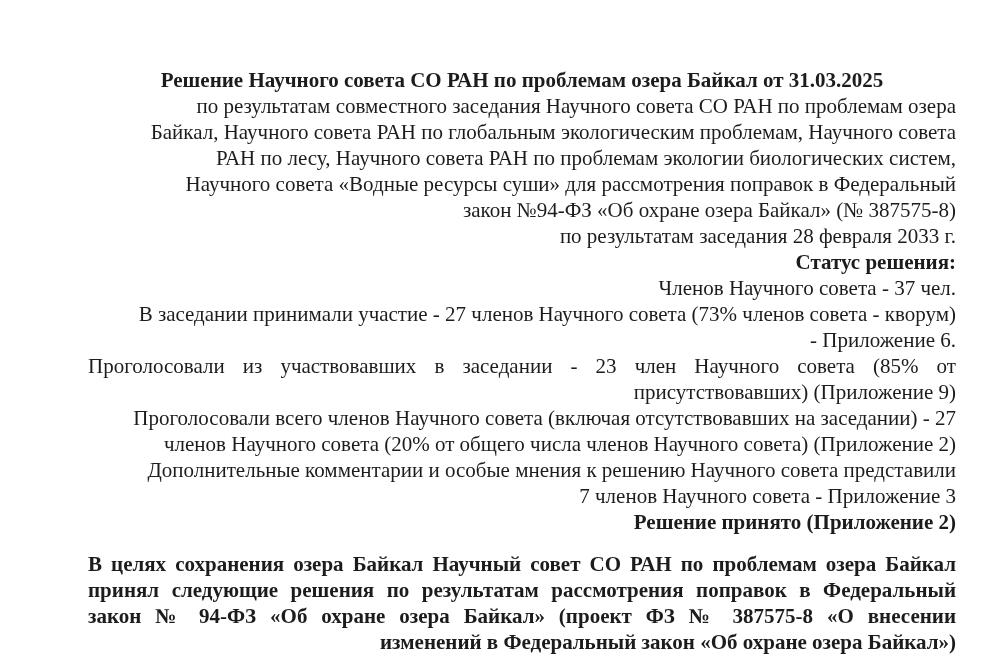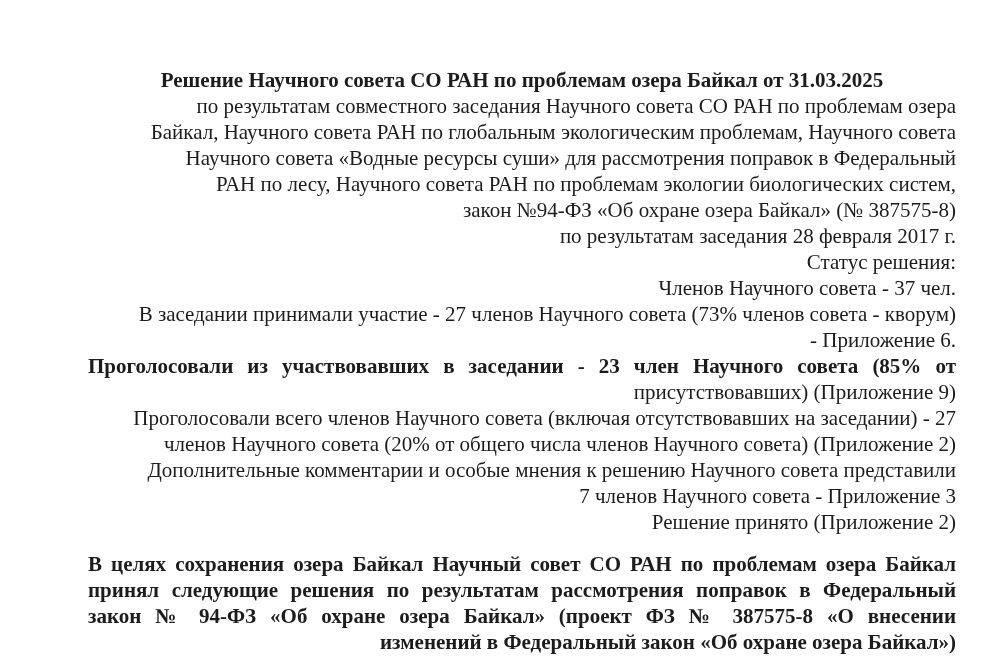--- a/index.html
+++ b/index.html
@@ -28,27 +28,26 @@
   .line {
     min-height: 26px;
   }
   .line.left {
     text-align: right;
     white-space: nowrap;
   }
   .line.justify {
     text-align: justify;
     text-align-last: justify;
-    font-weight: bold;
   }
   .line.right {
     text-align: right;
   }
   .line.bold {
-    font-weight: normal;
+    font-weight: bold;
   }
   .title {
     text-align: center;
     font-weight: bold;
   }
   .bold-block .line {
     font-weight: bold;
   }
   .spacer {
     height: 16px;
@@ -58,26 +57,26 @@
 <body>
 
 <div class="page">
   <div class="content">
 
     <div class="line title">Решение Научного совета СО РАН по проблемам озера Байкал от 31.03.2025</div>
 
     <div id="preamble-lines">
         <div class="line left">по результатам совместного заседания Научного совета СО РАН по проблемам озера</div>
         <div class="line left">Байкал, Научного совета РАН по глобальным экологическим проблемам, Научного совета</div>
+        <div class="line left">РАН по лесу, Научного совета РАН по проблемам экологии биологических систем,</div>
         <div class="line left">Научного совета «Водные ресурсы суши» для рассмотрения поправок в Федеральный</div>
-        <div class="line left">РАН по лесу, Научного совета РАН по проблемам экологии биологических систем,</div>
         <div class="line left">закон №94-ФЗ «Об охране озера Байкал» (№ 387575-8)</div>
       </div>
 
-    <div class="line right">по результатам заседания 28 февраля 2017 г.</div>
+    <div class="line right">по результатам заседания 28 февраля 2033 г.</div>
 
     <div class="line left bold">Статус решения:</div>
 
     <div id="status-lines">
         <div class="line left">Членов Научного совета - 37 чел.</div>
         <div class="line left">В заседании принимали участие - 27 членов Научного совета (73% членов совета - кворум)</div>
         <div class="line left">- Приложение 6.</div>
         <div class="line justify">Проголосовали из участвовавших в заседании - 23 член Научного совета (85% от</div>
         <div class="line left">присутствовавших) (Приложение 9)</div>
         <div class="line left">Проголосовали всего членов Научного совета (включая отсутствовавших на заседании) - 27</div>

